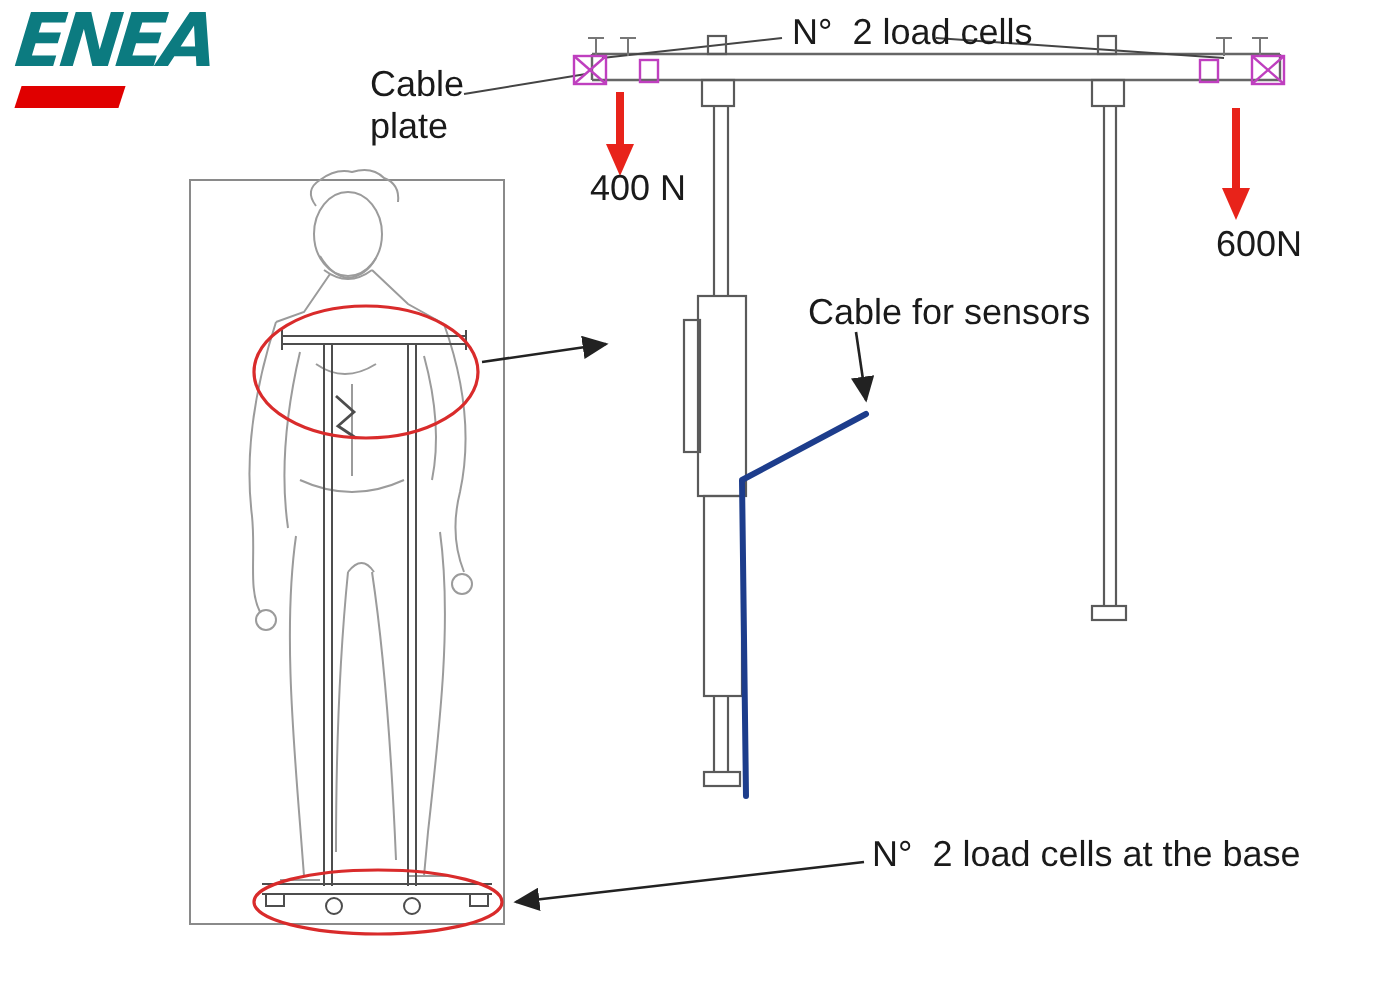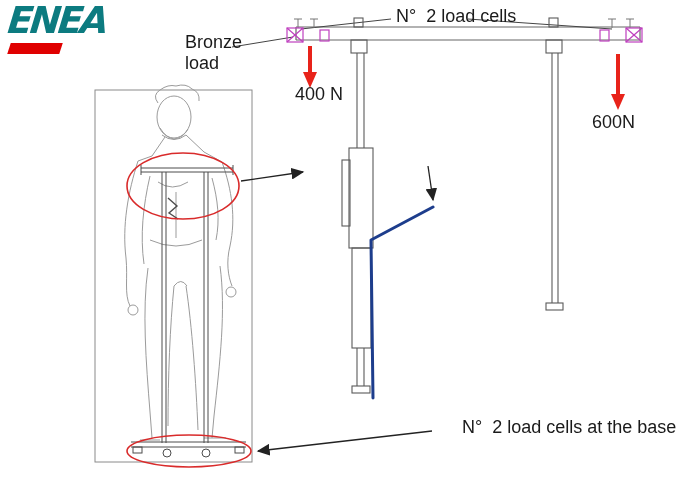--- a/index.html
+++ b/index.html
@@ -195,22 +195,23 @@
     </g>
   </svg>
 
   <div id="enea-logo">
     <span id="enea-text">ENEA</span>
     <span id="enea-bar"></span>
   </div>
 
   <div class="label" style="left:396px;top:6px;">N°  2 load cells</div>
 
-  <div class="label" style="left:185px;top:32px;width:58px;">Bronze load</div>
+  <div class="label" style="left:185px;top:32px;width:58px;">Cable plate</div>
 
   <div class="label" style="left:295px;top:84px;">400 N</div>
 
-  <div class="label" style="left:592px;top:112px;">600N</div>
-
-
-  <div class="label" style="left:462px;top:417px;">N°  2 load cells at the base</div>
+  <div class="label" style="left:608px;top:112px;">600N</div>
+
+  <div class="label" style="left:404px;top:146px;">Cable for sensors</div>
+
+  <div class="label" style="left:436px;top:417px;">N°  2 load cells at the base</div>
 
 </div>
 
 </body></html>

